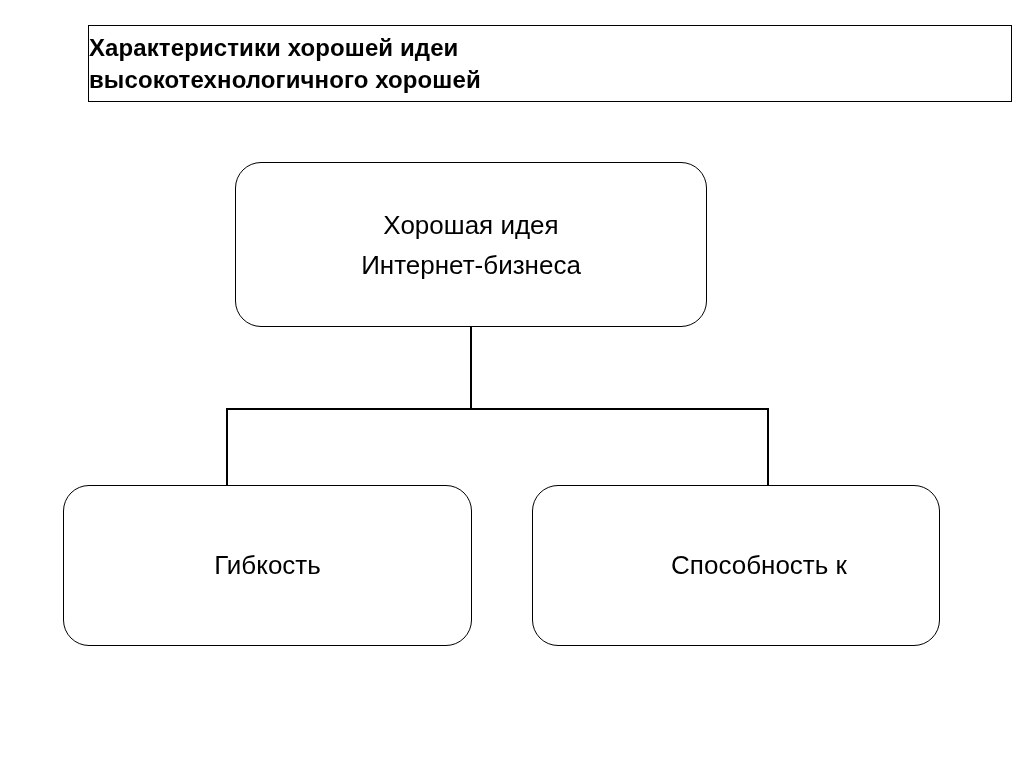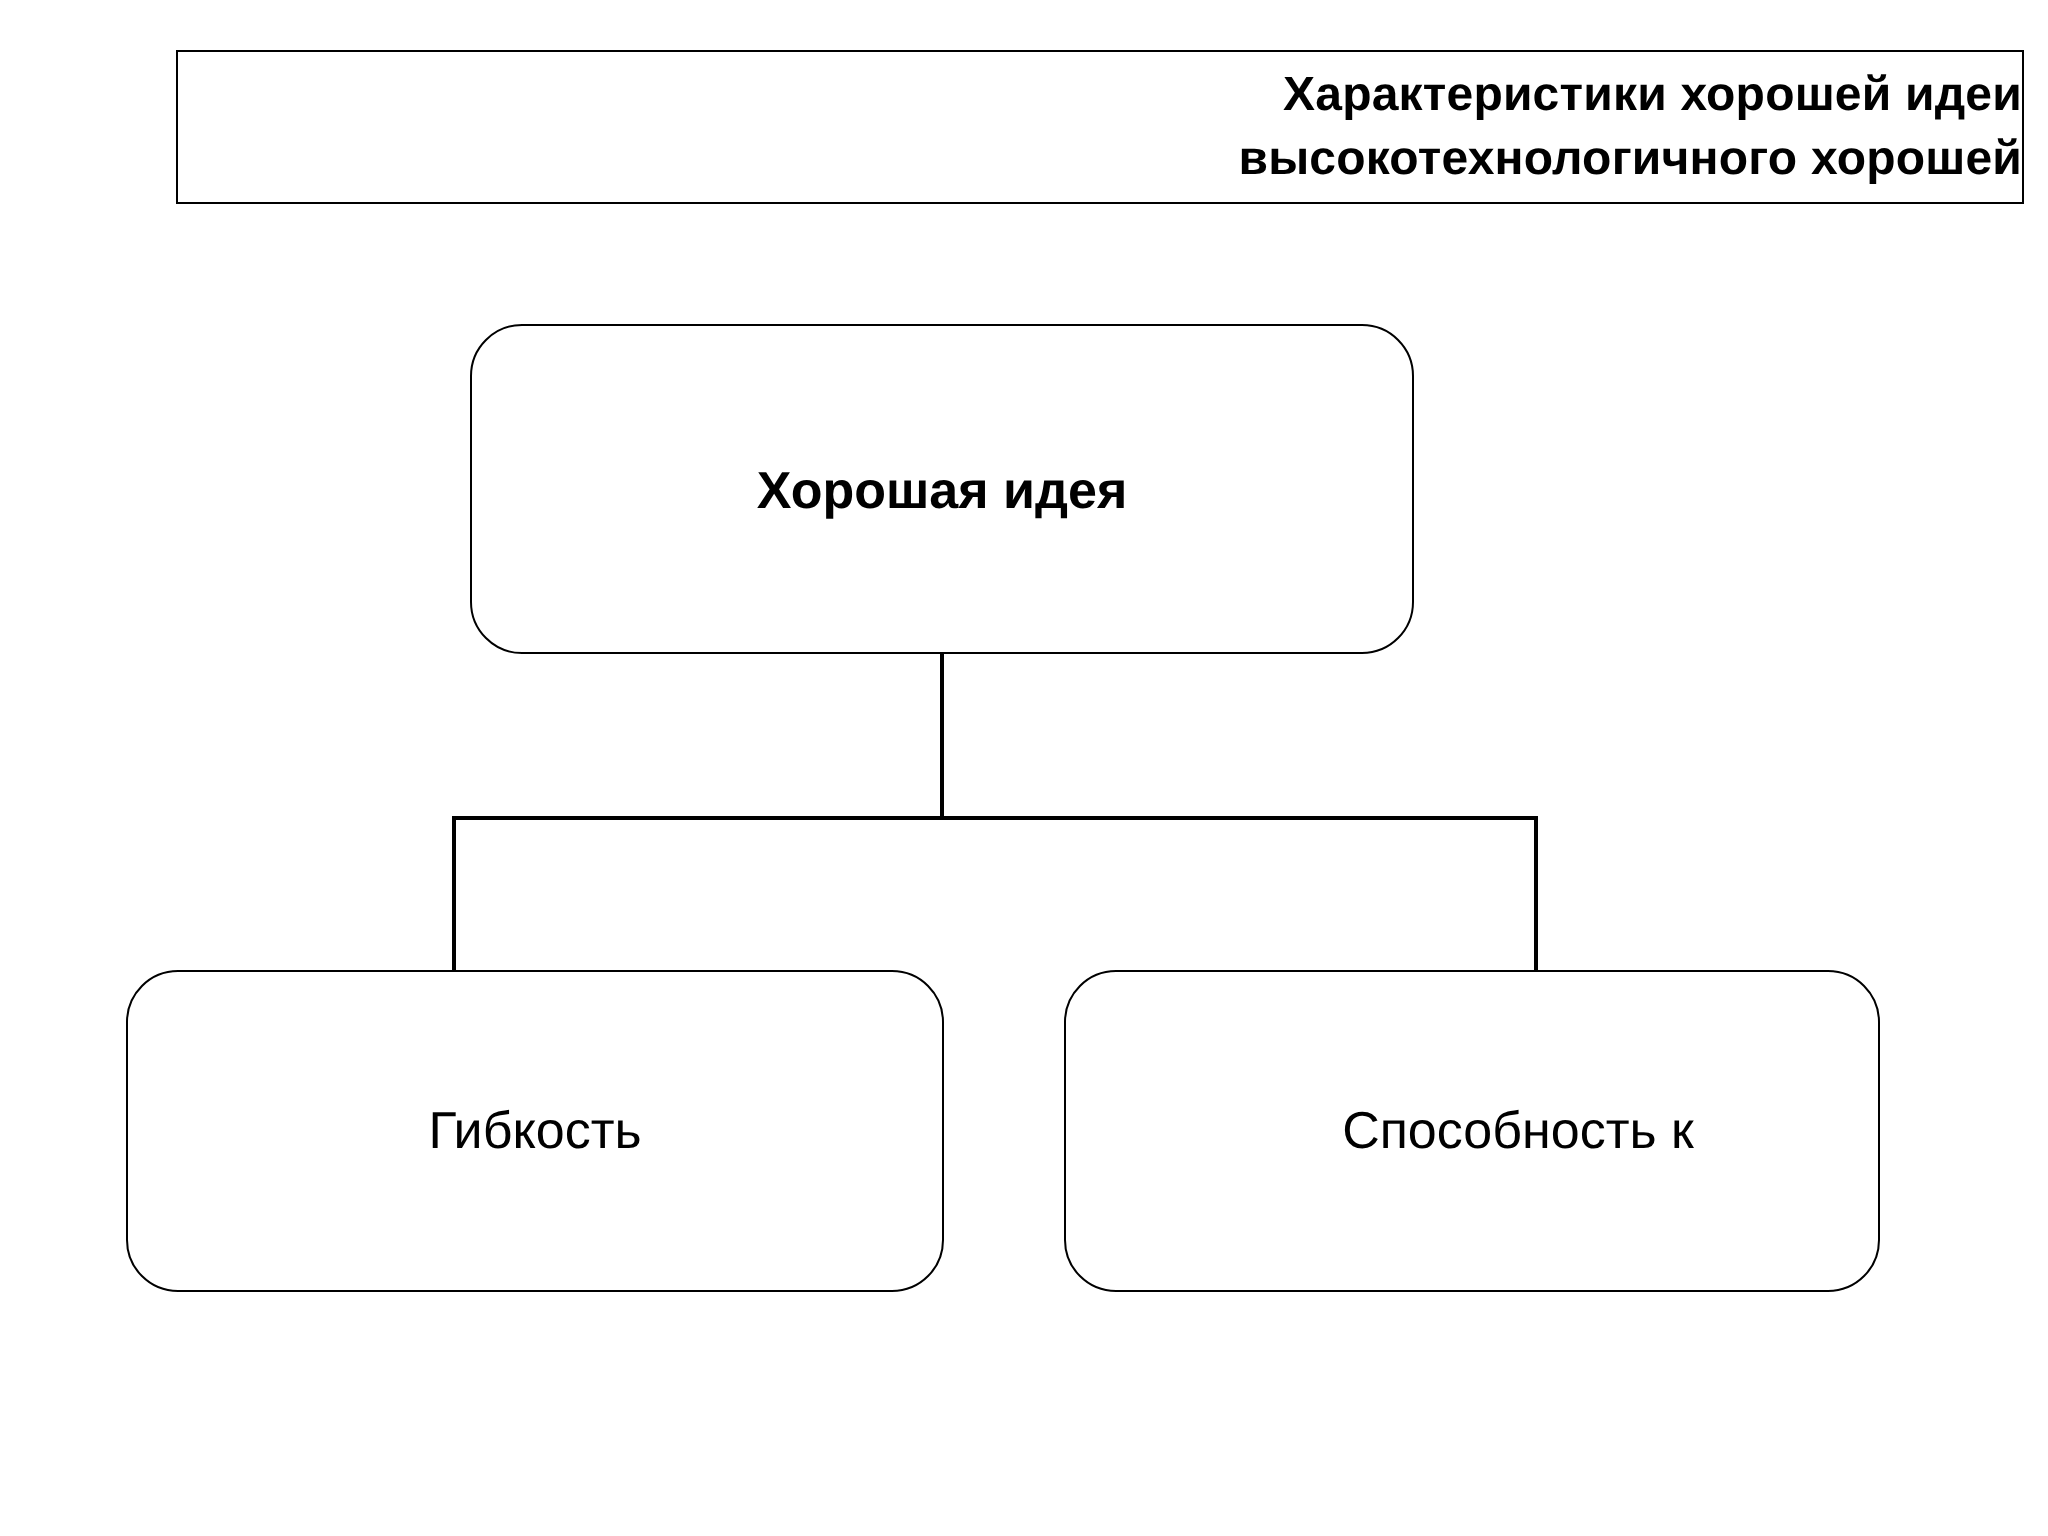--- a/index.html
+++ b/index.html
@@ -24,21 +24,21 @@
   .title-box {
     position: absolute;
     left: 88px;
     top: 25px;
     width: 924px;
     height: 77px;
     border: 1.6px solid #000000;
     box-sizing: border-box;
     display: flex;
     flex-direction: column;
-    align-items: flex-end;
+    align-items: flex-start;
     justify-content: center;
     background: #ffffff;
   }
   .title-line {
     font-size: 24px;
     font-weight: bold;
     line-height: 32px;
     letter-spacing: 0.1px;
     text-align: center;
     white-space: nowrap;
@@ -58,21 +58,21 @@
   }
   .node-root {
     left: 235px;
     top: 162px;
     width: 472px;
     height: 165px;
     border-radius: 26px;
   }
   .node-root .node-line {
     font-size: 26px;
-    font-weight: bold;
+    font-weight: normal;
     line-height: 40px;
     white-space: nowrap;
   }
   .node-leaf-left {
     left: 63px;
     top: 485px;
     width: 409px;
     height: 161px;
     border-radius: 26px;
     text-align: right;
@@ -127,20 +127,21 @@
 
 <div id="canvas">
 
   <div class="title-box">
     <div class="title-line">Характеристики хорошей идеи</div>
     <div class="title-line">высокотехнологичного хорошей</div>
   </div>
 
   <div class="node node-root">
     <div class="node-line">Хорошая идея</div>
+    <div class="node-line">Интернет-бизнеса</div>
   </div>
 
   <div class="connector conn-v-root"></div>
   <div class="connector conn-h-bus"></div>
   <div class="connector conn-v-left"></div>
   <div class="connector conn-v-right"></div>
 
   <div class="node node-leaf node-leaf-left">
     <div class="node-line">Гибкость</div>
   </div>

